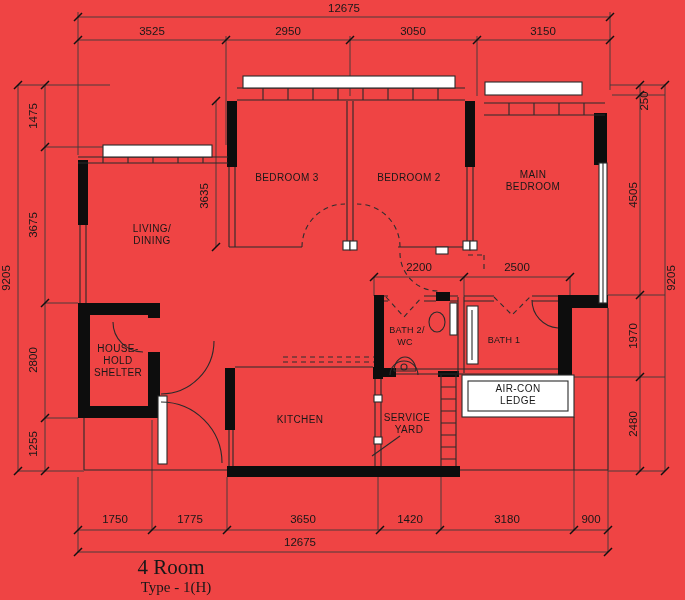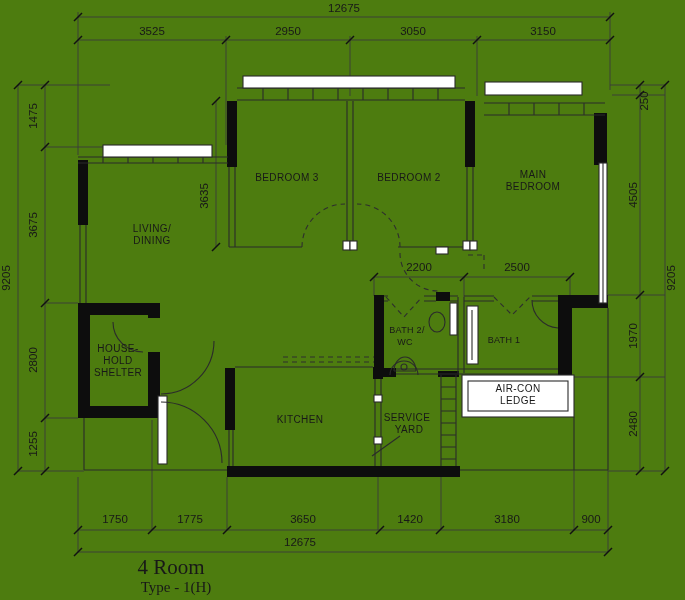--- a/index.html
+++ b/index.html
@@ -1,16 +1,16 @@
 <!DOCTYPE html>
 <html><head>
 <meta charset="utf-8">
 <style>
   html,body{margin:0;padding:0;background:#fff;}
-  #canvas{position:relative;width:685px;height:600px;background:#4d7c0f;overflow:hidden;
+  #canvas{position:relative;width:685px;height:600px;background:#ef4444;overflow:hidden;
           font-family:"Liberation Sans",sans-serif;}
   svg{display:block}
   .dim   {stroke:#3a3a3a;stroke-width:0.9;fill:none}
   .tick  {stroke:#111;stroke-width:1.5;fill:none}
   .w1    {stroke:#2b2b2b;stroke-width:1.1;fill:none}
   .w1r   {stroke:#2b2b2b;stroke-width:1.1;fill:#fff}
   .blk   {fill:#0d0d0d;stroke:none}
   .dash  {stroke:#2e2e2e;stroke-width:1.1;fill:none;stroke-dasharray:5 4}
   text.dimt{font-size:11.5px;fill:#181818}
   text.room{font-size:10px;letter-spacing:0.4px;fill:#181818}

